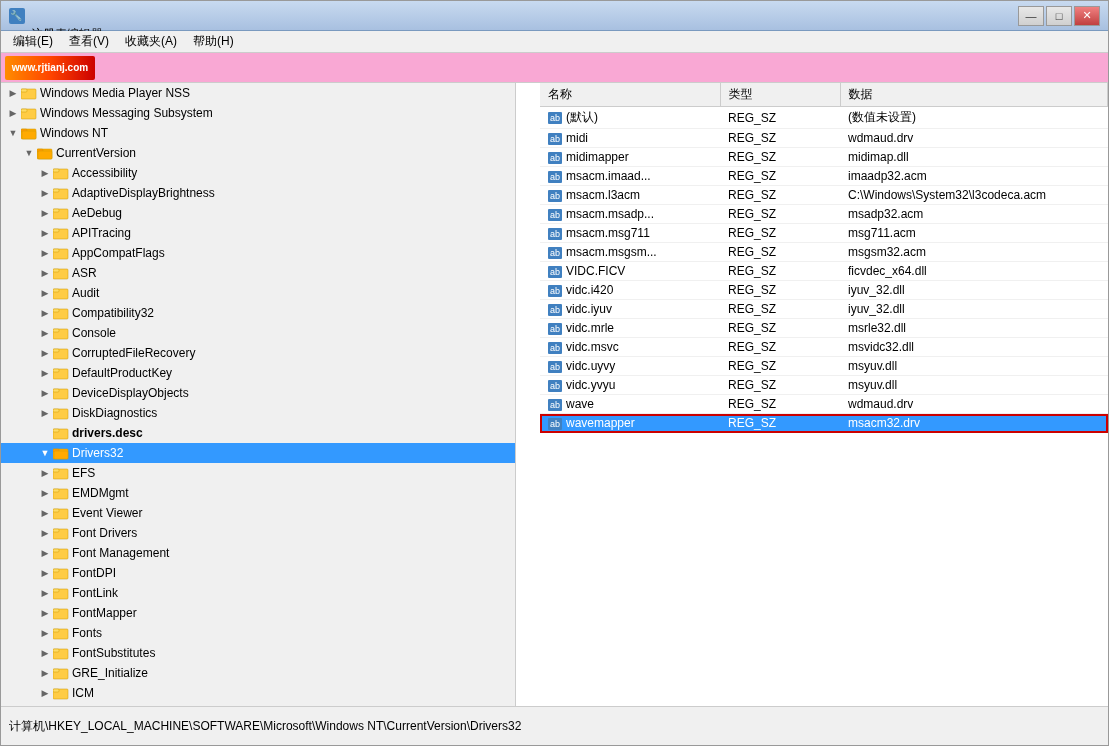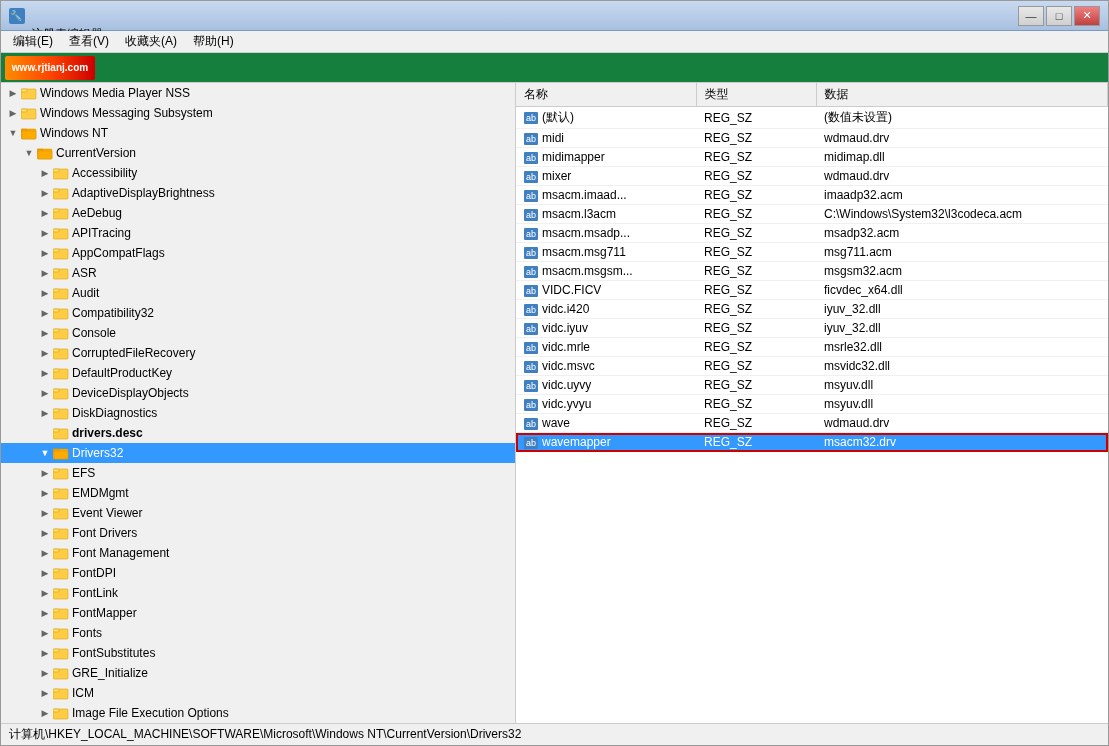--- a/index.html
+++ b/index.html
@@ -89,21 +89,21 @@
     }
 
     .menu-item {
       padding: 2px 8px;
       font-size: 12px;
       color: #000;
       cursor: pointer;
     }
 
     .toolbar {
-      background: #15803d;
+      background: #f9a8d4;
       height: 30px;
       display: flex;
       align-items: center;
       padding: 0 4px;
       border-bottom: 1px solid #ccc;
       gap: 2px;
     }
 
     .toolbar-logo {
       width: 90px;
@@ -121,20 +121,21 @@
     .main-content {
       display: flex;
       flex: 1;
       overflow: hidden;
     }
 
     .right-pane {
       flex: 1;
       background: white;
       overflow-y: auto;
+      padding-left: 24px;
     }
 
     .tree-item {
       display: flex;
       align-items: center;
       height: 20px;
       padding-left: 4px;
       cursor: pointer;
       white-space: nowrap;
     }
@@ -209,21 +210,21 @@
       border-radius: 1px;
       margin-right: 4px;
       font-size: 9px;
       color: white;
       text-align: center;
       line-height: 12px;
       vertical-align: middle;
     }
 
     .status-bar {
-      height: 22px;
+      height: 39px;
       background: #f0f0f0;
       border-top: 1px solid #ccc;
       display: flex;
       align-items: center;
       padding: 0 8px;
       font-size: 12px;
     }
 
     .left-pane-container {
       display: flex;
@@ -585,25 +586,20 @@
               <td><span class="reg-icon">ab</span>midi</td>
               <td>REG_SZ</td>
               <td>wdmaud.drv</td>
             </tr>
             <tr>
               <td><span class="reg-icon">ab</span>midimapper</td>
               <td>REG_SZ</td>
               <td>midimap.dll</td>
             </tr>
             <tr>
-              <td><span class="reg-icon">ab</span>mixer</td>
-              <td>REG_SZ</td>
-              <td>wdmaud.drv</td>
-            </tr>
-            <tr>
               <td><span class="reg-icon">ab</span>msacm.imaad...</td>
               <td>REG_SZ</td>
               <td>imaadp32.acm</td>
             </tr>
             <tr>
               <td><span class="reg-icon">ab</span>msacm.l3acm</td>
               <td>REG_SZ</td>
               <td>C:\Windows\System32\l3codeca.acm</td>
             </tr>
             <tr>

